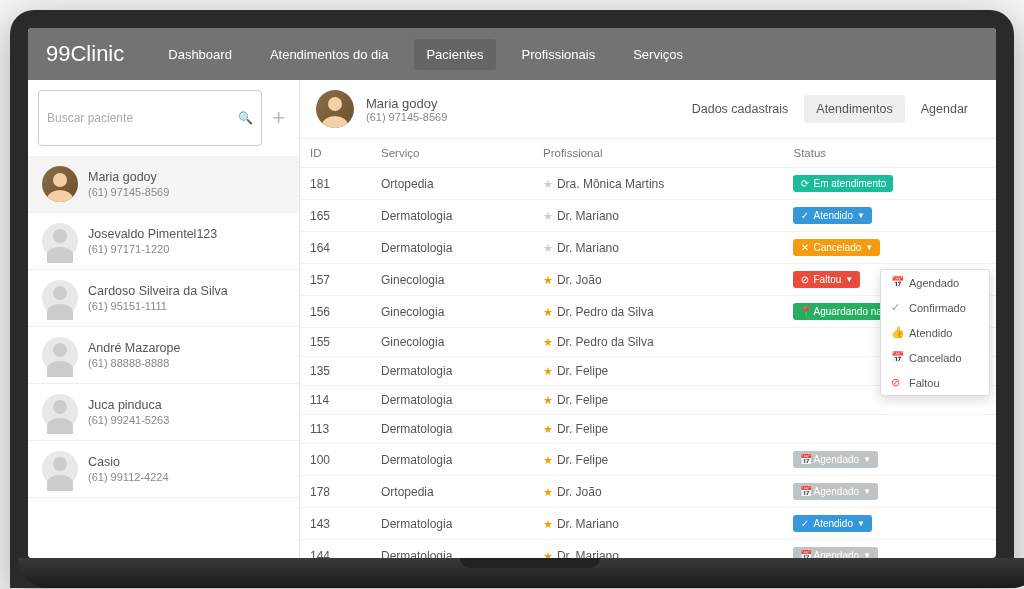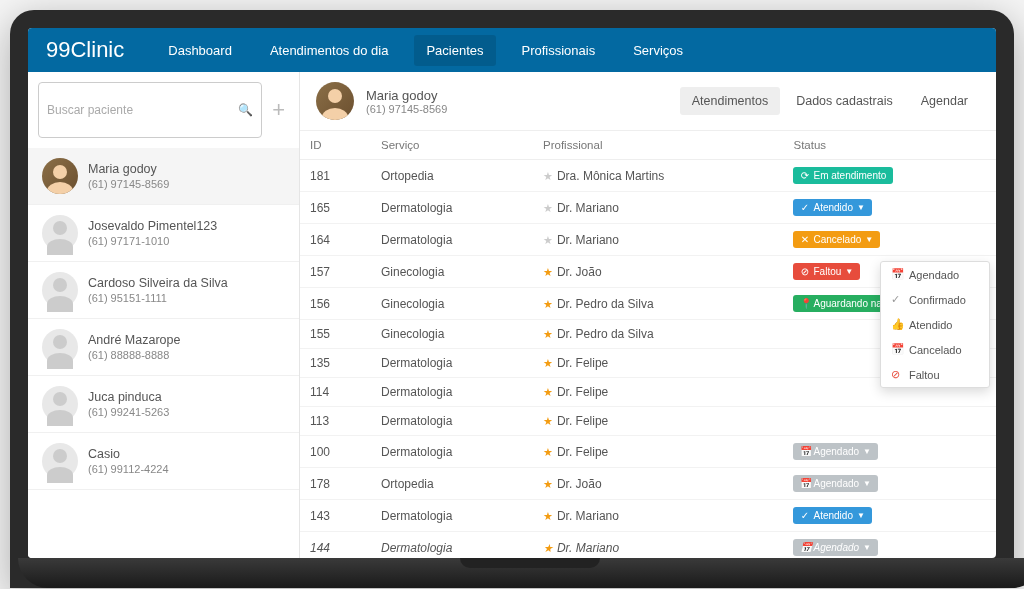--- a/index.html
+++ b/index.html
@@ -1,21 +1,21 @@
 <!DOCTYPE html>
 <html><head>
 <meta charset="utf-8">
 <style>
 *{box-sizing:border-box;margin:0;padding:0;font-family:-apple-system,BlinkMacSystemFont,"Segoe UI",Arial,sans-serif}
 body{background:#f5f5f5;display:flex;justify-content:center;align-items:flex-start;padding:10px}
 .laptop{width:1004px;background:#2a2a2a;border-radius:24px 24px 0 0;padding:18px 18px 0;box-shadow:0 10px 40px rgba(0,0,0,0.3)}
 .screen{background:#fff;height:530px;overflow:hidden;border-radius:4px}
 .laptop-base{width:1024px;height:30px;background:linear-gradient(#3a3a3a,#1a1a1a);border-radius:0 0 50px 50px;margin-left:-10px;position:relative}
 .laptop-base::before{content:"";position:absolute;left:50%;transform:translateX(-50%);top:0;width:140px;height:10px;background:#222;border-radius:0 0 10px 10px}
-.topbar{background:#0369a1;height:44px;display:flex;align-items:center;padding:0 18px;color:#fff}
+.topbar{background:#737373;height:52px;display:flex;align-items:center;padding:0 18px;color:#fff}
 .brand{font-size:22px;font-weight:400;margin-right:32px}
 .nav{display:flex;gap:14px;font-size:13px}
 .nav-item{padding:8px 12px;border-radius:3px;cursor:pointer}
 .nav-item.active{background:rgba(0,0,0,0.12)}
 .main{display:flex;height:calc(100% - 44px)}
 .sidebar{width:272px;border-right:1px solid #e5e5e5;display:flex;flex-direction:column;background:#fff}
 .search-row{display:flex;align-items:center;padding:10px;gap:6px}
 .search-box{flex:1;display:flex;align-items:center;border:1px solid #ccc;border-radius:4px;padding:20px 8px;font-size:12px;color:#999}
 .search-box input{border:none;flex:1;outline:none;font-size:12px;color:#555}
 .search-box input::placeholder{color:#aaa}
@@ -41,21 +41,21 @@
 .hdr-info{display:flex;flex-direction:column}
 .hdr-name{font-size:13px;color:#555}
 .hdr-phone{font-size:11px;color:#888}
 .tabs{margin-left:auto;display:flex;gap:4px;font-size:12.5px;color:#555}
 .tab{padding:7px 12px;cursor:pointer;border-radius:3px}
 .tab.active{background:#eee}
 .table-wrap{flex:1;overflow-y:auto;position:relative}
 table{width:100%;border-collapse:collapse;font-size:12px}
 th{text-align:left;padding:8px 10px;font-weight:400;color:#777;border-bottom:1px solid #eee;font-size:11.5px}
 td{padding:7px 10px;border-bottom:1px solid #f2f2f2;color:#555}
-tr.italic td{font-style:italic}
+tr.italic td{}
 .star{color:#f39c12;margin-right:4px;font-size:11px}
 .star.empty{color:#ccc}
 .badge{display:inline-flex;align-items:center;gap:4px;padding:3px 7px;border-radius:3px;color:#fff;font-size:10px;white-space:nowrap;cursor:pointer}
 .badge .chev{font-size:8px}
 .b-teal{background:#1abc9c}
 .b-blue{background:#3498db}
 .b-orange{background:#f39c12}
 .b-red{background:#e74c3c}
 .b-green{background:#27ae60}
 .b-gray{background:#bdc3c7}
@@ -101,21 +101,21 @@
               <div class="avatar photo"></div>
               <div class="p-info">
                 <div class="p-name">Maria godoy</div>
                 <div class="p-phone">(61) 97145-8569</div>
               </div>
             </div>
             <div class="patient-item">
               <div class="avatar blank"></div>
               <div class="p-info">
                 <div class="p-name">Josevaldo Pimentel123</div>
-                <div class="p-phone">(61) 97171-1010</div>
+                <div class="p-phone">(61) 97171-1220</div>
               </div>
             </div>
             <div class="patient-item">
               <div class="avatar blank"></div>
               <div class="p-info">
                 <div class="p-name">Cardoso Silveira da Silva</div>
                 <div class="p-phone">(61) 95151-1111</div>
               </div>
             </div>
             <div class="patient-item">
@@ -143,22 +143,22 @@
   </div>
 
   <div class="content">
     <div class="content-header">
       <div class="avatar photo"></div>
       <div class="hdr-info">
         <div class="hdr-name">Maria godoy</div>
         <div class="hdr-phone">(61) 97145-8569</div>
       </div>
       <div class="tabs" id="tabs">
+              <div class="tab">Dados cadastrais</div>
               <div class="tab active">Atendimentos</div>
-              <div class="tab">Dados cadastrais</div>
               <div class="tab">Agendar</div>
             </div>
     </div>
     <div class="table-wrap">
       <table>
         <thead>
                 <tr id="thead">
                   <th>ID</th>
                   <th>Serviço</th>
                   <th>Profissional</th>

